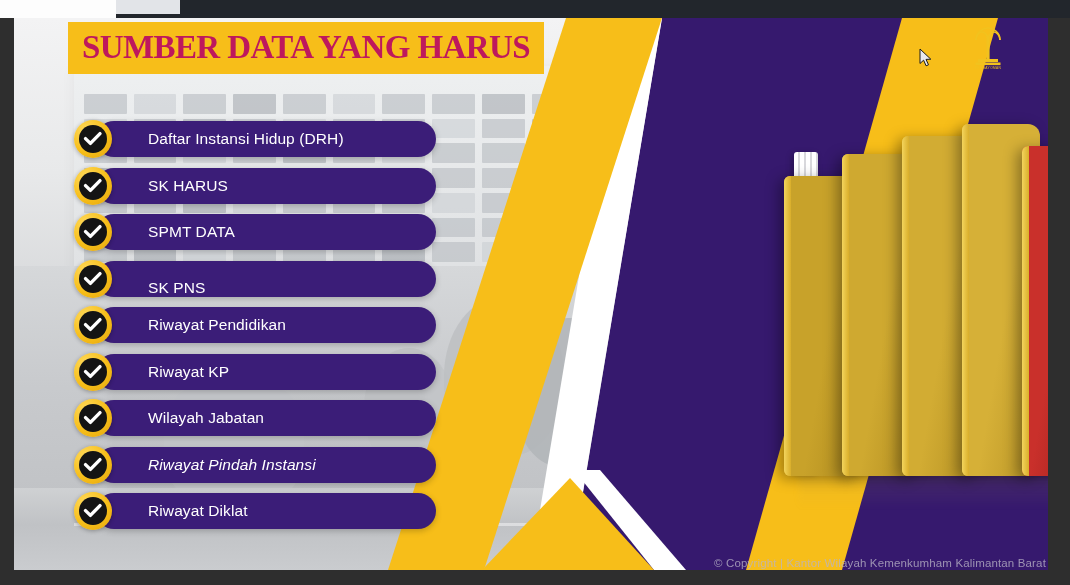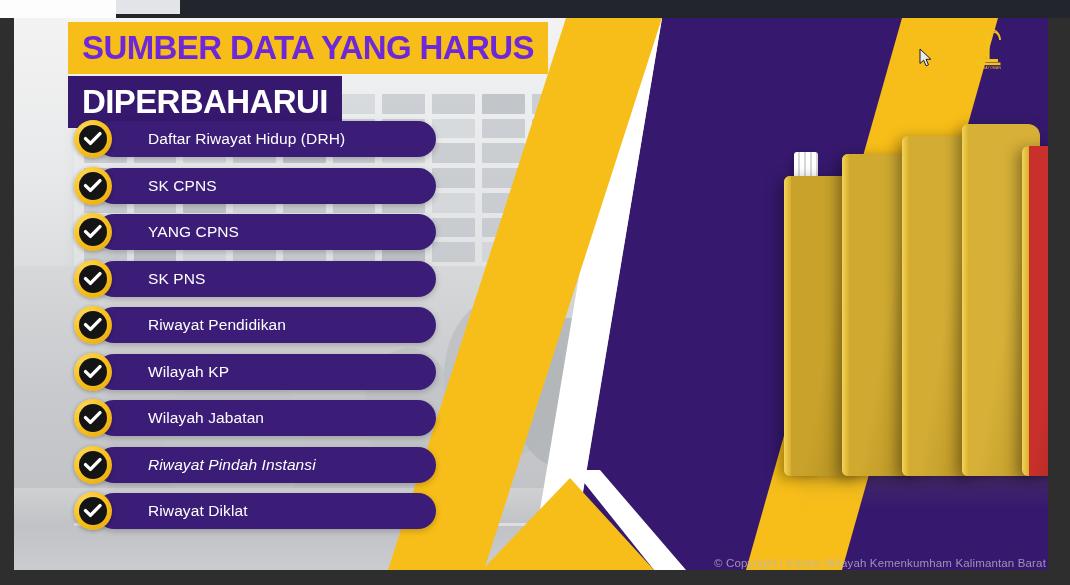--- a/index.html
+++ b/index.html
@@ -176,21 +176,21 @@
   .title-wrap{ position:absolute; left:54px; top:4px; z-index:30; }
   .title-l1, .title-l2{
     display:inline-block;
     font-weight:bold;
     font-size:33px;
     letter-spacing:-0.6px;
     line-height:1;
     padding:9px 14px 10px 14px;
     white-space:nowrap;
   }
-  .title-l1{ background:#F7BE19; color:#6d28d9; }
+  .title-l1{ background:#F7BE19; color:#be185d;font-family:Liberation Serif, serif; }
   .title-l2{ background:#36196E; color:#ffffff; margin-top:2px; }
 
   
   .list{
     position:absolute; left:60px; top:103px; z-index:30;
     display:flex; flex-direction:column; gap:10.5px;
   }
   .row{ position:relative; height:36px; display:flex; align-items:center; }
   .pill{
     position:absolute; left:22px; top:0; height:36px;
@@ -369,62 +369,61 @@
         </g>
         <rect x="22.4" y="14" width="3.2" height="26" fill="#F2C21E"></rect>
         <rect x="14" y="37" width="20" height="3" fill="#F2C21E"></rect>
         <rect x="11.5" y="40.5" width="25" height="2.6" fill="#F2C21E"></rect>
       </svg>
       <div class="logo-cap">PENGAYOMAN</div>
     </div>
 
     <div class="title-wrap">
       <div><span class="title-l1">SUMBER DATA YANG HARUS</span></div>
-      <div><span class="title-l2">DIPERBAHARUI</span></div>
     </div>
 
     <div class="list" id="checklist">
         <div class="row">
           <div class="pill" style="width: 340px;">
-            <span class="pill-label">Daftar Riwayat Hidup (DRH)</span>
-          </div>
-          <div class="check">
-            <div class="ring"></div>
-            <div class="inner"></div>
-            <svg width="20" height="18" viewBox="0 0 20 18" aria-hidden="true">
-              <path d="M2.5 8.6 L7.4 13.4 L17 3.6" fill="none" stroke="#ffffff" stroke-width="3.4" stroke-linecap="round" stroke-linejoin="round"></path>
-            </svg>
-          </div>
-        </div>
-        <div class="row">
-          <div class="pill" style="width: 340px;">
-            <span class="pill-label">SK CPNS</span>
-          </div>
-          <div class="check">
-            <div class="ring"></div>
-            <div class="inner"></div>
-            <svg width="20" height="18" viewBox="0 0 20 18" aria-hidden="true">
-              <path d="M2.5 8.6 L7.4 13.4 L17 3.6" fill="none" stroke="#ffffff" stroke-width="3.4" stroke-linecap="round" stroke-linejoin="round"></path>
-            </svg>
-          </div>
-        </div>
-        <div class="row">
-          <div class="pill" style="width: 340px;">
-            <span class="pill-label">YANG CPNS</span>
-          </div>
-          <div class="check">
-            <div class="ring"></div>
-            <div class="inner"></div>
-            <svg width="20" height="18" viewBox="0 0 20 18" aria-hidden="true">
-              <path d="M2.5 8.6 L7.4 13.4 L17 3.6" fill="none" stroke="#ffffff" stroke-width="3.4" stroke-linecap="round" stroke-linejoin="round"></path>
-            </svg>
-          </div>
-        </div>
-        <div class="row">
-          <div class="pill" style="width: 340px;">
+            <span class="pill-label">Daftar Instansi Hidup (DRH)</span>
+          </div>
+          <div class="check">
+            <div class="ring"></div>
+            <div class="inner"></div>
+            <svg width="20" height="18" viewBox="0 0 20 18" aria-hidden="true">
+              <path d="M2.5 8.6 L7.4 13.4 L17 3.6" fill="none" stroke="#ffffff" stroke-width="3.4" stroke-linecap="round" stroke-linejoin="round"></path>
+            </svg>
+          </div>
+        </div>
+        <div class="row">
+          <div class="pill" style="width: 340px;">
+            <span class="pill-label">SK HARUS</span>
+          </div>
+          <div class="check">
+            <div class="ring"></div>
+            <div class="inner"></div>
+            <svg width="20" height="18" viewBox="0 0 20 18" aria-hidden="true">
+              <path d="M2.5 8.6 L7.4 13.4 L17 3.6" fill="none" stroke="#ffffff" stroke-width="3.4" stroke-linecap="round" stroke-linejoin="round"></path>
+            </svg>
+          </div>
+        </div>
+        <div class="row">
+          <div class="pill" style="width: 340px;">
+            <span class="pill-label">SPMT DATA</span>
+          </div>
+          <div class="check">
+            <div class="ring"></div>
+            <div class="inner"></div>
+            <svg width="20" height="18" viewBox="0 0 20 18" aria-hidden="true">
+              <path d="M2.5 8.6 L7.4 13.4 L17 3.6" fill="none" stroke="#ffffff" stroke-width="3.4" stroke-linecap="round" stroke-linejoin="round"></path>
+            </svg>
+          </div>
+        </div>
+        <div class="row">
+          <div class="pill" style="width: 340px; align-items: flex-end;">
             <span class="pill-label">SK PNS</span>
           </div>
           <div class="check">
             <div class="ring"></div>
             <div class="inner"></div>
             <svg width="20" height="18" viewBox="0 0 20 18" aria-hidden="true">
               <path d="M2.5 8.6 L7.4 13.4 L17 3.6" fill="none" stroke="#ffffff" stroke-width="3.4" stroke-linecap="round" stroke-linejoin="round"></path>
             </svg>
           </div>
         </div>
@@ -435,21 +434,21 @@
           <div class="check">
             <div class="ring"></div>
             <div class="inner"></div>
             <svg width="20" height="18" viewBox="0 0 20 18" aria-hidden="true">
               <path d="M2.5 8.6 L7.4 13.4 L17 3.6" fill="none" stroke="#ffffff" stroke-width="3.4" stroke-linecap="round" stroke-linejoin="round"></path>
             </svg>
           </div>
         </div>
         <div class="row">
           <div class="pill" style="width: 340px;">
-            <span class="pill-label">Wilayah KP</span>
+            <span class="pill-label">Riwayat KP</span>
           </div>
           <div class="check">
             <div class="ring"></div>
             <div class="inner"></div>
             <svg width="20" height="18" viewBox="0 0 20 18" aria-hidden="true">
               <path d="M2.5 8.6 L7.4 13.4 L17 3.6" fill="none" stroke="#ffffff" stroke-width="3.4" stroke-linecap="round" stroke-linejoin="round"></path>
             </svg>
           </div>
         </div>
         <div class="row">

